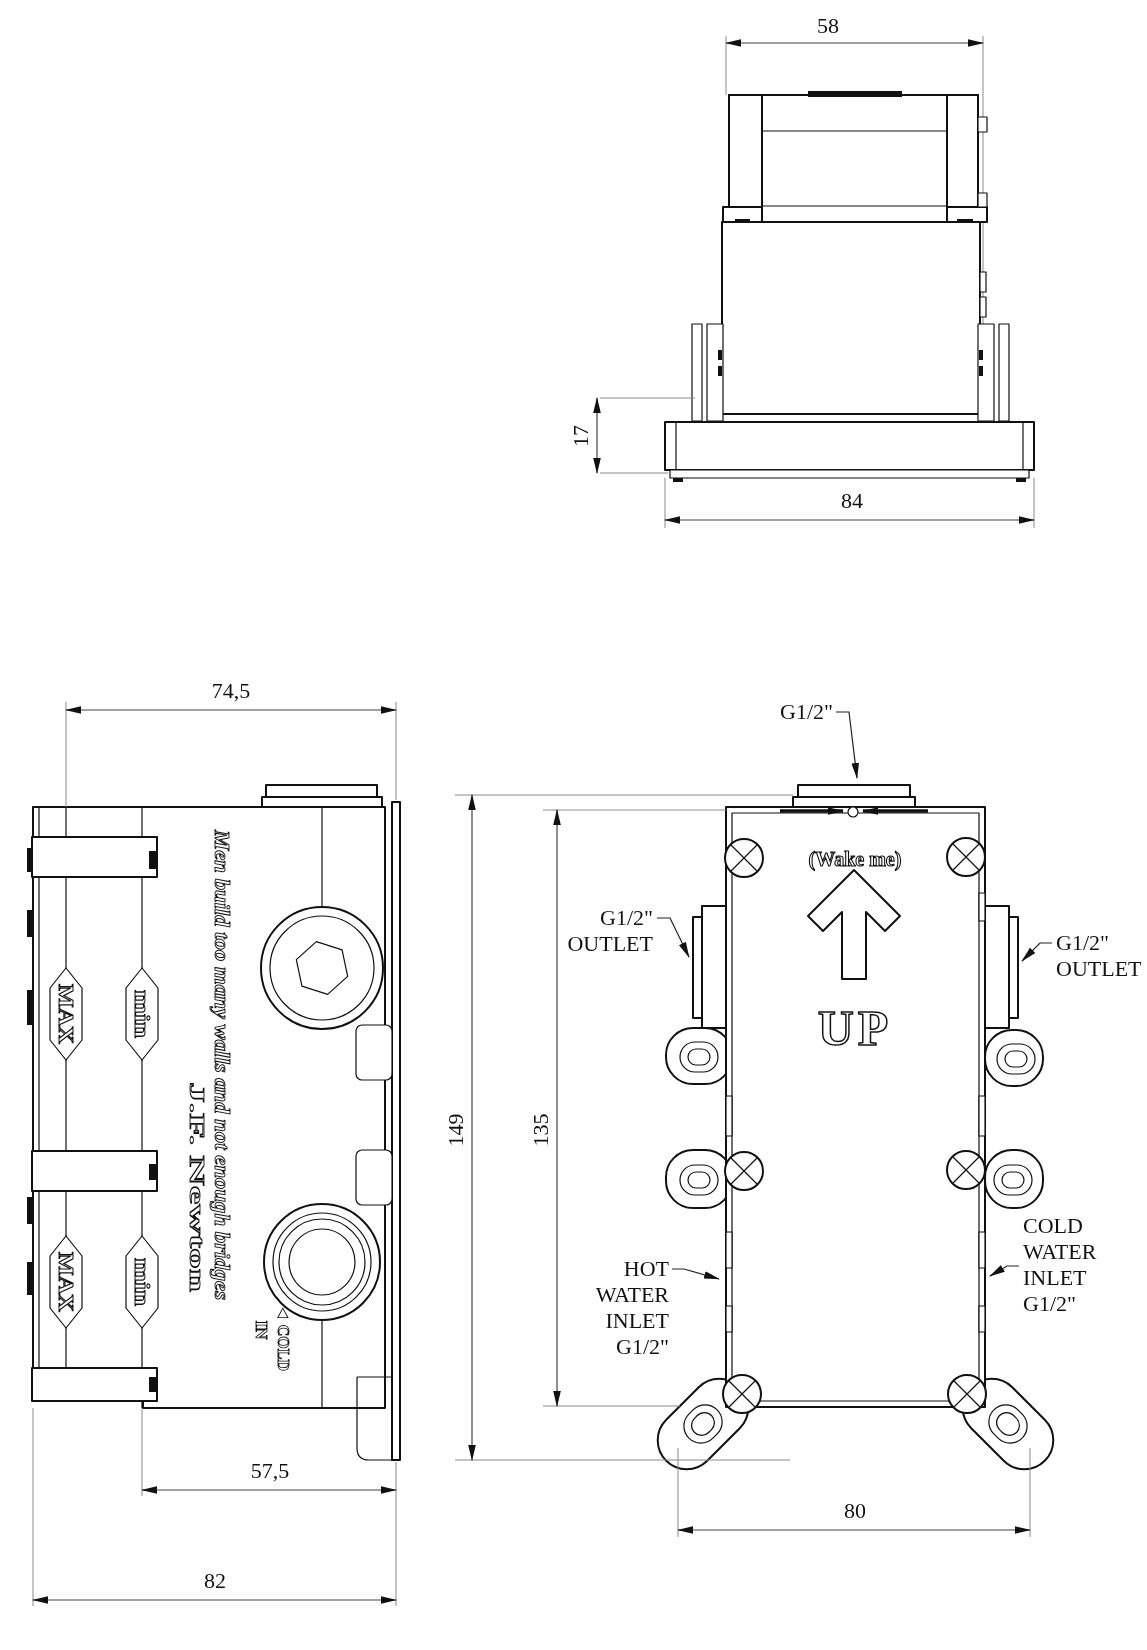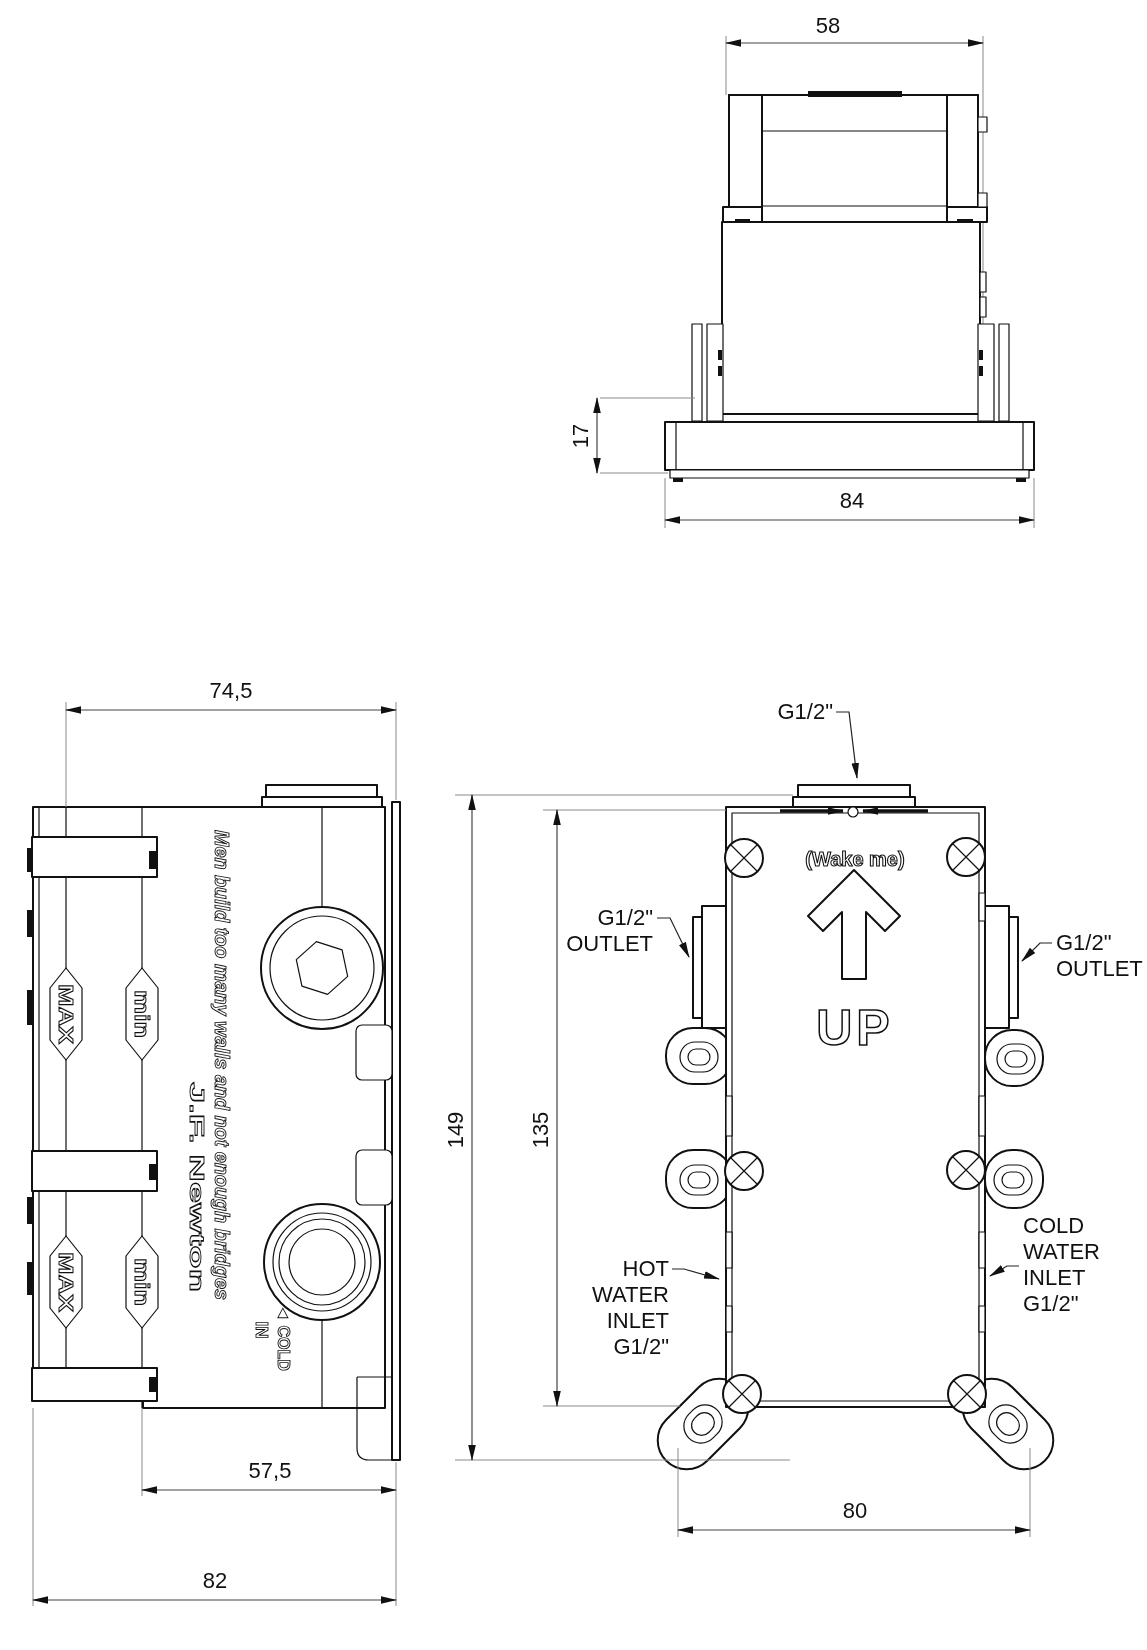--- a/index.html
+++ b/index.html
@@ -1,16 +1,16 @@
 <!DOCTYPE html>
 <html><head>
 <meta charset="utf-8">
 <style>
   html,body{margin:0;padding:0;background:#ffffff;}
-  .stage{width:1147px;height:1634px;position:relative;background:#ffffff;font-family:Liberation Sans, sans-serif;}
+  .stage{width:1147px;height:1634px;position:relative;background:#ffffff;font-family:Liberation Serif, serif;}
   svg{display:block;}
   .edge{stroke:#111111;stroke-width:2;fill:none;stroke-linejoin:round;stroke-linecap:round;}
   .edge-thin{stroke:#111111;stroke-width:1.2;fill:none;stroke-linejoin:round;}
   .white{fill:#ffffff;}
   .blackfill{fill:#111111;stroke:none;}
   .ext{stroke:#8a8a8a;stroke-width:1;fill:none;}
   .dimline{stroke:#444444;stroke-width:1.2;fill:none;}
   .leader{stroke:#222222;stroke-width:1.2;fill:none;}
   .dimtxt{font-size:22px;fill:#111111;}
   .lbltxt{font-size:22px;fill:#111111;}

